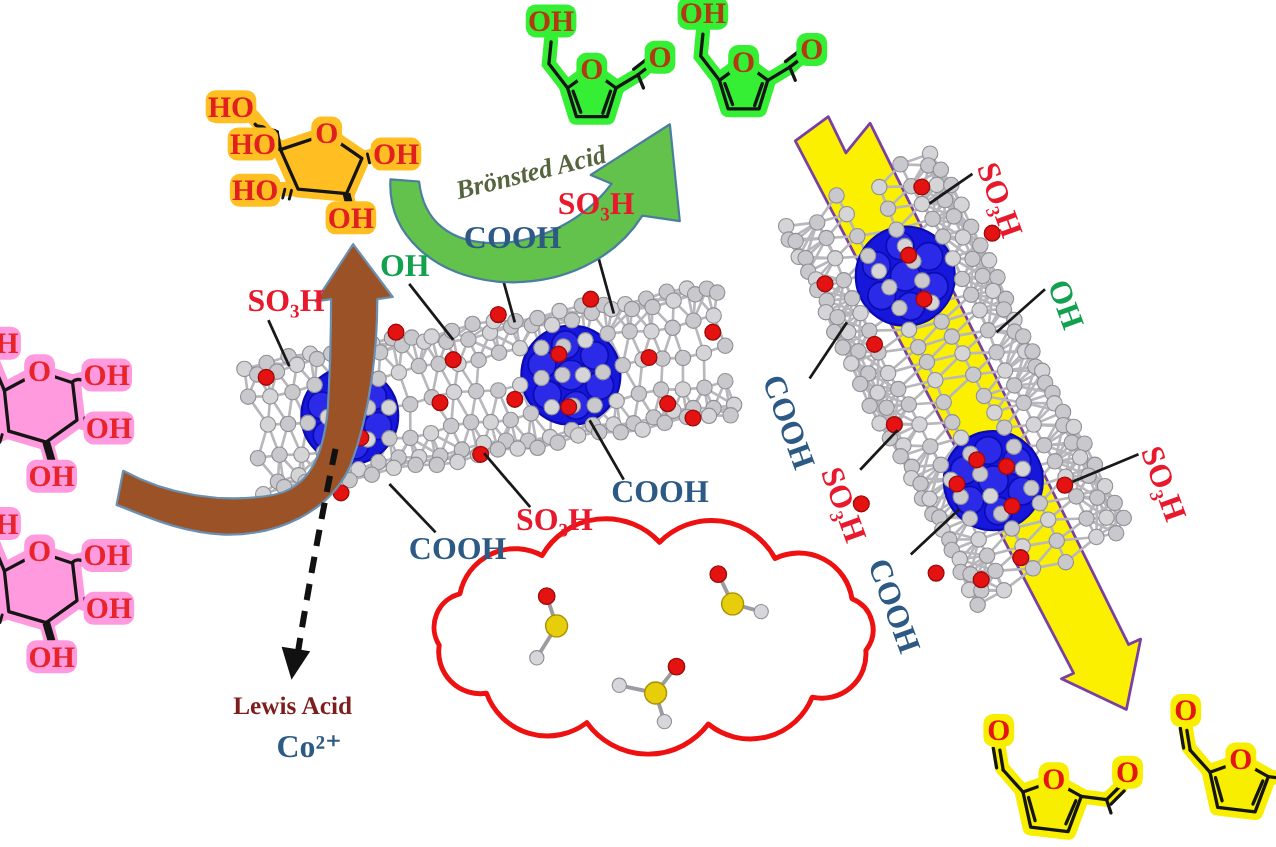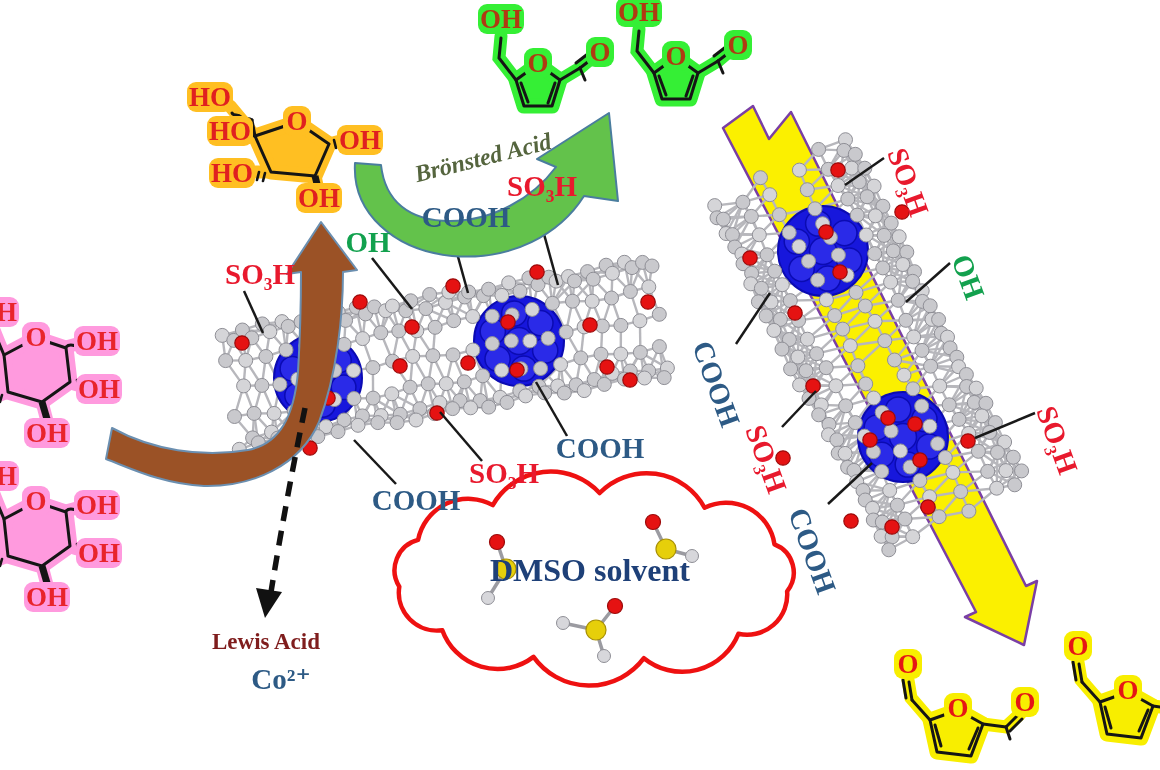--- a/index.html
+++ b/index.html
@@ -1906,21 +1906,20 @@
       <div class="lbl" style="left: 260px; top: 274px; font-size: 29px; color: rgb(232, 25, 45);">SO₃H</div>
       <div class="lbl" style="left: 368px; top: 242px; font-size: 29px; color: rgb(18, 161, 78);">OH</div>
       <div class="lbl" style="left: 466px; top: 217px; font-size: 29px; color: rgb(45, 90, 133);">COOH</div>
       <div class="lbl" style="left: 542px; top: 186px; font-size: 29px; color: rgb(232, 25, 45);">SO₃H</div>
       <div class="lbl it" style="left: 483px; top: 158px; font-size: 24px; color: rgb(85, 101, 62); transform: translate(-50%, -50%) rotate(-14deg);">Brönsted Acid</div>
       <div class="lbl" style="left: 600px; top: 448px; font-size: 29px; color: rgb(45, 90, 133);">COOH</div>
       <div class="lbl" style="left: 504px; top: 473px; font-size: 29px; color: rgb(232, 25, 45);">SO₃H</div>
       <div class="lbl" style="left: 416px; top: 500px; font-size: 29px; color: rgb(45, 90, 133);">COOH</div>
       <div class="lbl" style="left: 266px; top: 642px; font-size: 23px; color: #7f1d1d;">Lewis Acid</div>
       <div class="lbl" style="left: 281px; top: 679px; font-size: 29px; color: rgb(45, 90, 133);">Co²⁺</div>
-      <div class="lbl" style="left: 590px; top: 570px; font-size: 32px; color: rgb(30, 64, 120);">DMSO solvent</div>
       <div class="lbl" style="left: 908px; top: 182px; font-size: 29px; color: rgb(232, 25, 45); transform: translate(-50%, -50%) rotate(70deg);">SO₃H</div>
       <div class="lbl" style="left: 968px; top: 277px; font-size: 29px; color: rgb(18, 161, 78); transform: translate(-50%, -50%) rotate(70deg);">OH</div>
       <div class="lbl" style="left: 716px; top: 384px; font-size: 29px; color: rgb(45, 90, 133); transform: translate(-50%, -50%) rotate(70deg);">COOH</div>
       <div class="lbl" style="left: 766px; top: 459px; font-size: 29px; color: rgb(232, 25, 45); transform: translate(-50%, -50%) rotate(70deg);">SO₃H</div>
       <div class="lbl" style="left: 1057px; top: 440px; font-size: 29px; color: rgb(232, 25, 45); transform: translate(-50%, -50%) rotate(70deg);">SO₃H</div>
       <div class="lbl" style="left: 812px; top: 551px; font-size: 29px; color: rgb(45, 90, 133); transform: translate(-50%, -50%) rotate(70deg);">COOH</div>
     </div>
 </div>
 
 </body></html>

